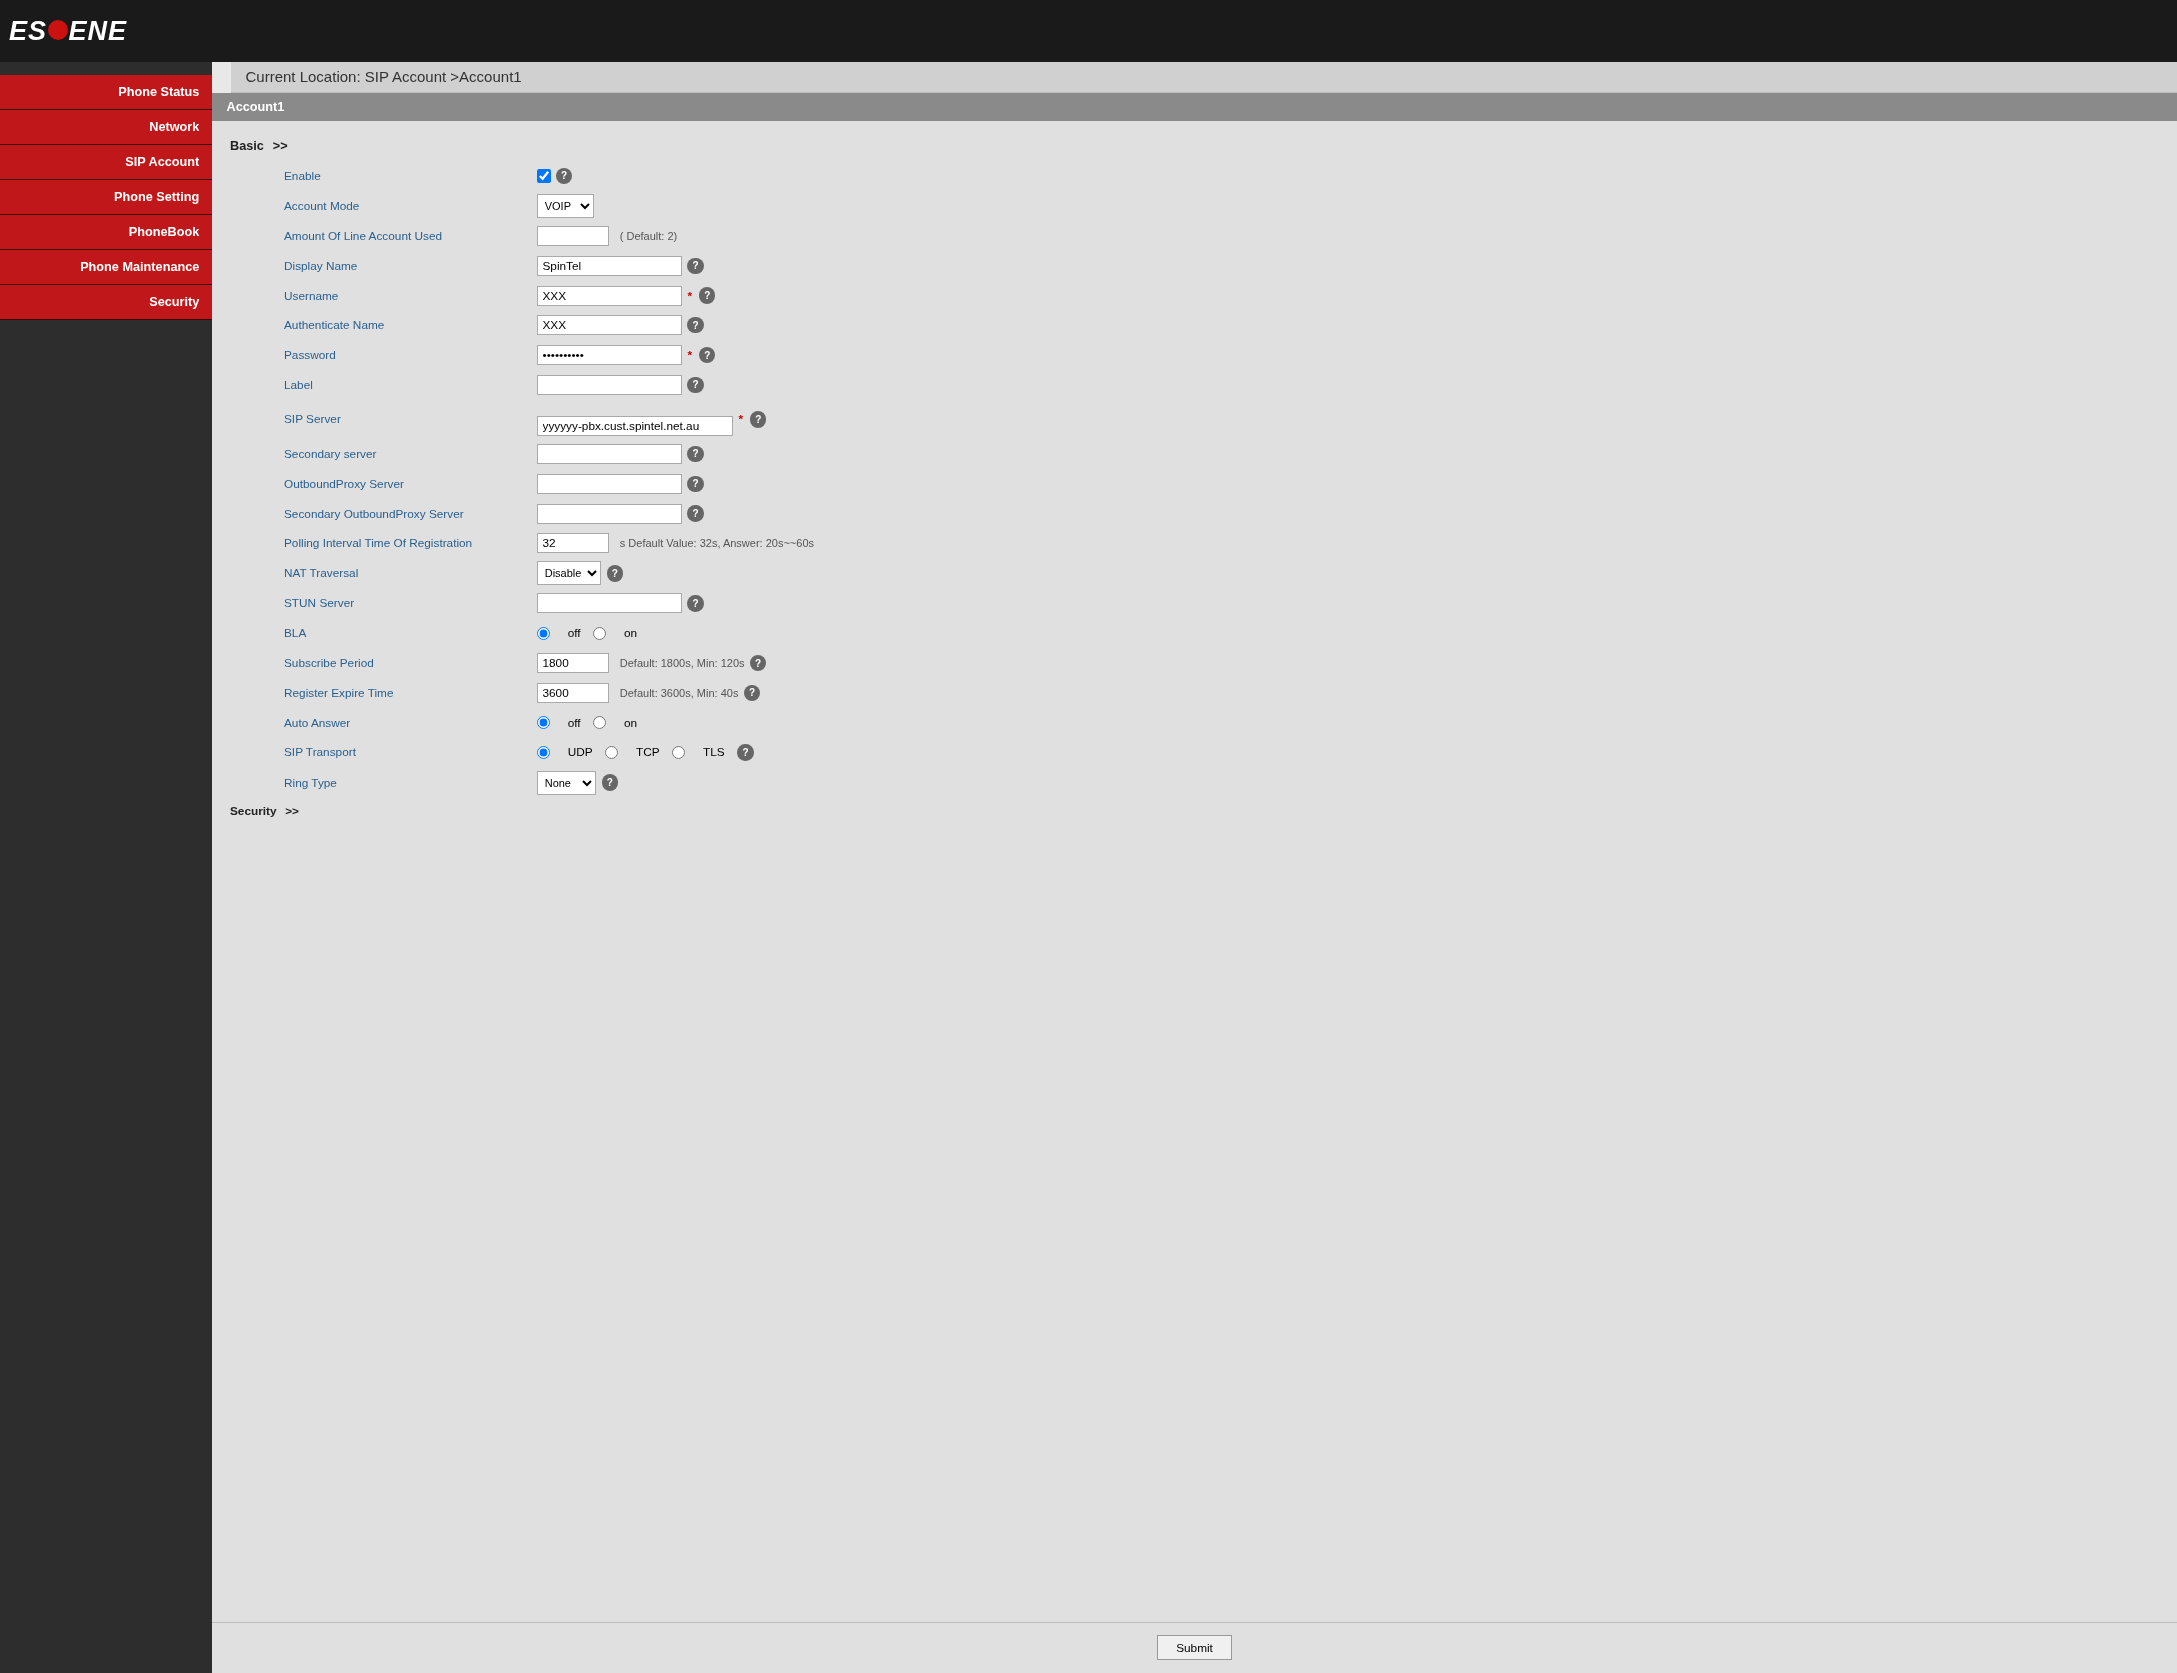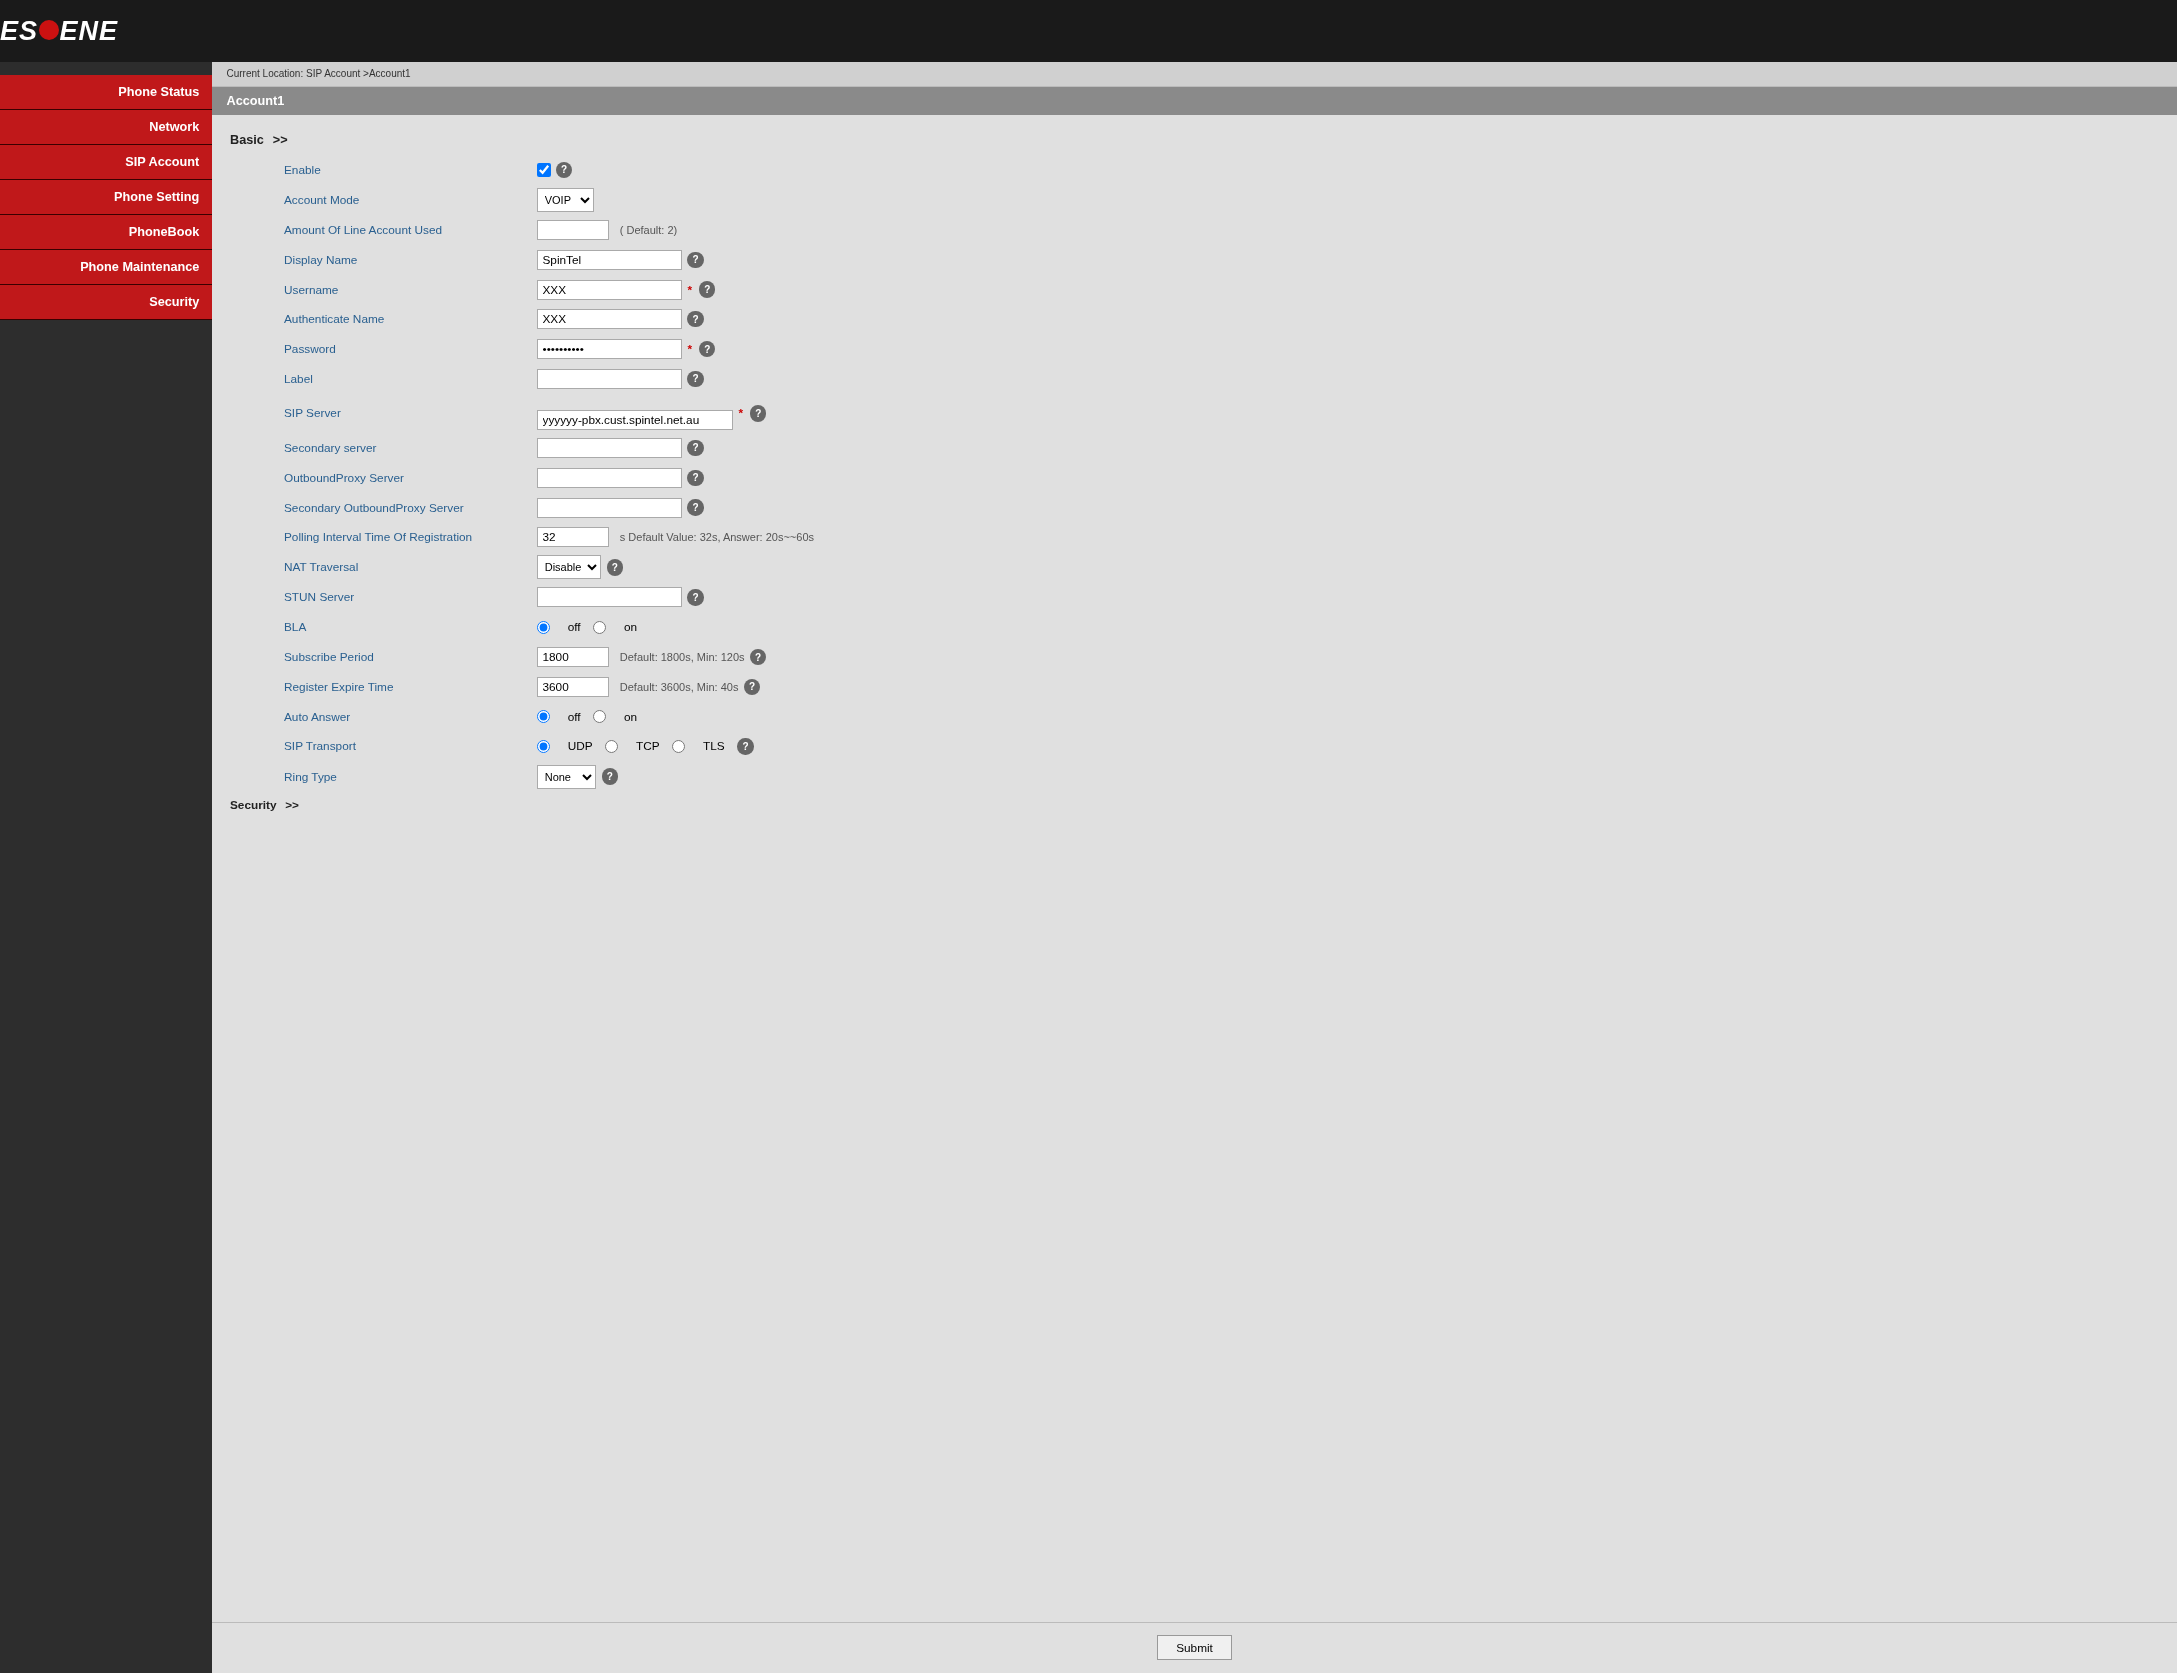--- a/index.html
+++ b/index.html
@@ -7,21 +7,21 @@
       font-family: Arial, sans-serif;
       font-size: 11.8px;
       background: #2d2d2d;
       display: flex;
       flex-direction: column;
       min-height: 100vh;
     }
     
     #header {
       background: #1a1a1a;
-      padding: 9px 0;
+      padding: 9px 9px;
       display: flex;
       align-items: center;
       height: 62px;
     }
     .logo {
       display: flex;
       align-items: center;
     }
     .logo-circle {
       display: inline-block;
@@ -69,23 +69,24 @@
       flex: 1;
       background: #e8e8e8;
       display: flex;
       flex-direction: column;
     }
 
     
     #breadcrumb {
       background: #d0d0d0;
       padding: 6.3px 14.5px;
-      font-size: 10px;
+      font-size: 15px;
       color: #333;
       border-bottom: 0.9px solid #bbb;
+      margin-left: 19px;
     }
 
     
     #account-panel {
       flex: 1;
       background: #e0e0e0;
     }
 
     #account-title-bar {
       background: #8a8a8a;

